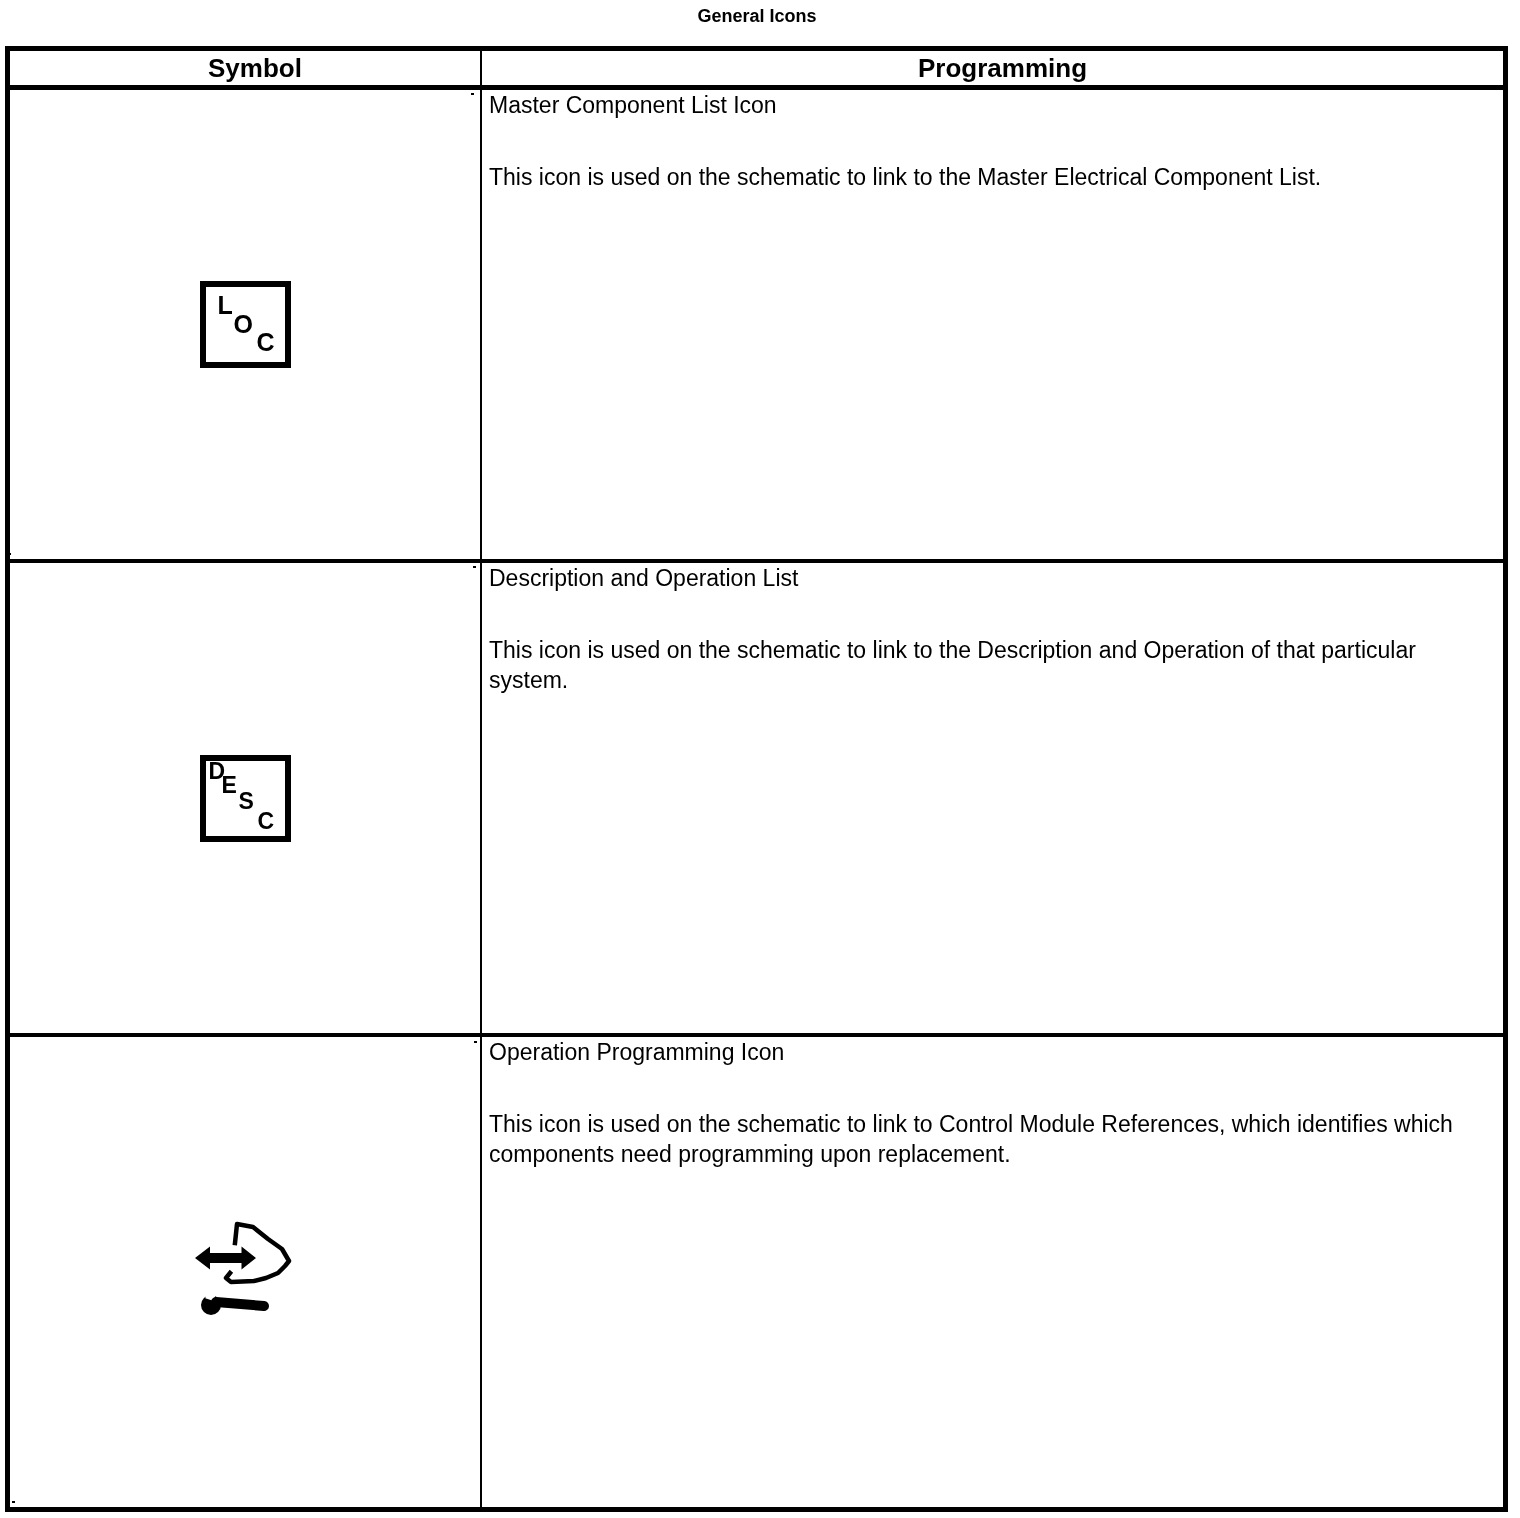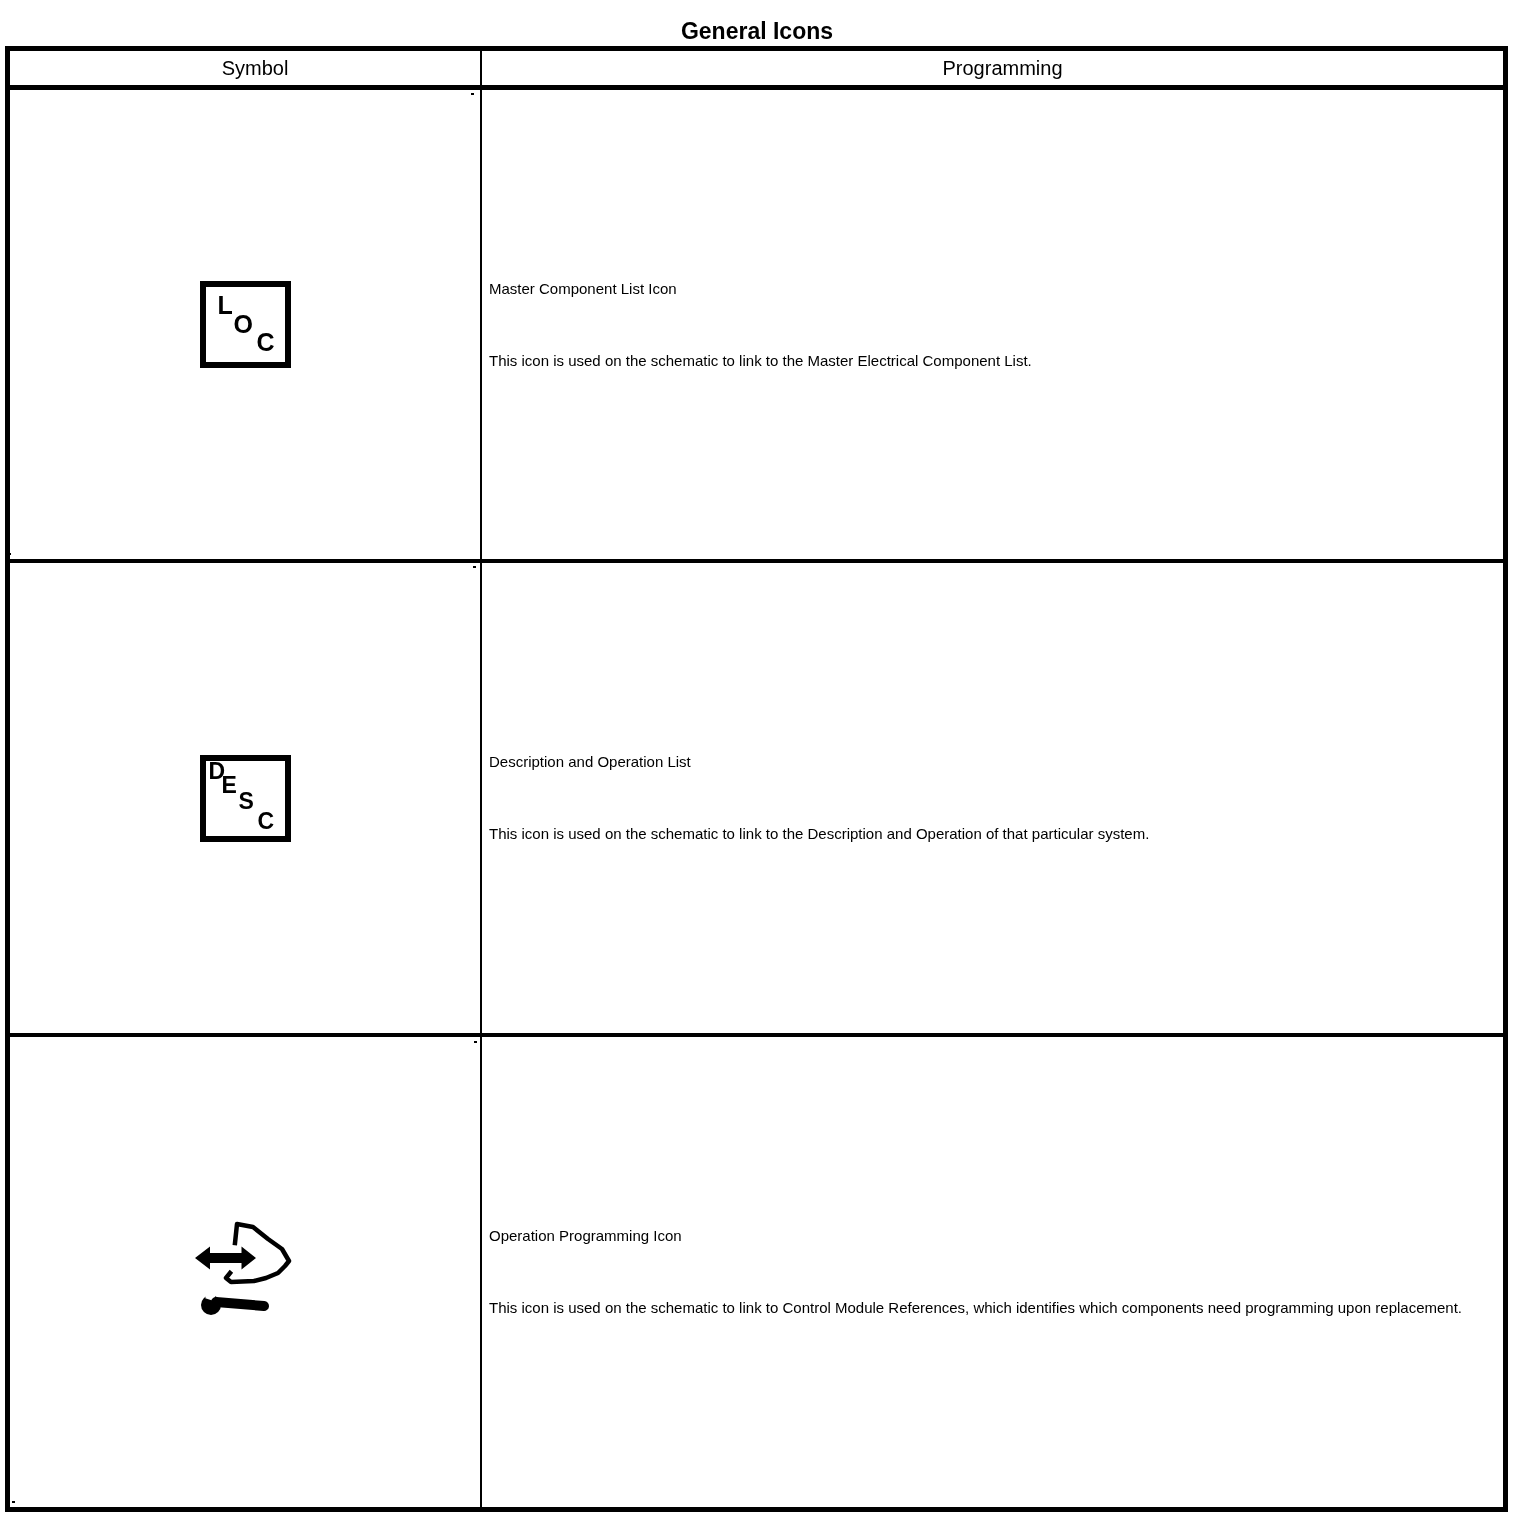--- a/index.html
+++ b/index.html
@@ -2,43 +2,43 @@
 <html><head>
 <meta charset="utf-8">
 <style>
   html,body{margin:0;padding:0;}
   body{
     width:1520px;height:1518px;background:#ffffff;position:relative;
     font-family:"Liberation Sans", sans-serif;color:#000;
     -webkit-font-smoothing:antialiased;
   }
   .page-title{
-    position:absolute;left:0;top:18px;width:1514px;text-align:center;
-    font-size:23px;font-weight:bold;
+    position:absolute;left:0;top:6px;width:1514px;text-align:center;
+    font-size:18px;font-weight:bold;
   }
   .gtable{
     position:absolute;left:5px;top:46px;width:1503px;height:1466px;
     border:5px solid #000;box-sizing:border-box;
     display:grid;
     grid-template-columns:472px 1fr;
     grid-template-rows:39px 473px 474px 1fr;
     background:#fff;
   }
   .cell{box-sizing:border-box;min-width:0;min-height:0;}
   .col1{border-right:2px solid #000;}
   .hcell{
     border-bottom:5px solid #000;
     display:flex;align-items:center;justify-content:center;
-    font-size:20px;font-weight:normal;padding-left:20px;
+    font-size:26px;font-weight:bold;padding-left:20px;
   }
   .rdiv{border-bottom:4px solid #000;}
   .symcell{display:flex;align-items:center;justify-content:center;}
   .desccell{
-    display:flex;flex-direction:column;justify-content:center;
-    padding:0 16px 0 7px;font-size:15px;line-height:30px;
+    display:flex;flex-direction:column;
+    padding:0 16px 0 7px;font-size:23px;line-height:30px;
   }
   .desccell p{margin:0;}
   .desccell p + p{margin-top:42px;}
   
   .sq{
     position:relative;width:79px;height:75px;border:6px solid #000;
     font-weight:bold;background:#fff;
   }
   .sq span{position:absolute;line-height:1;}
   .sq-loc{font-size:25px;}

